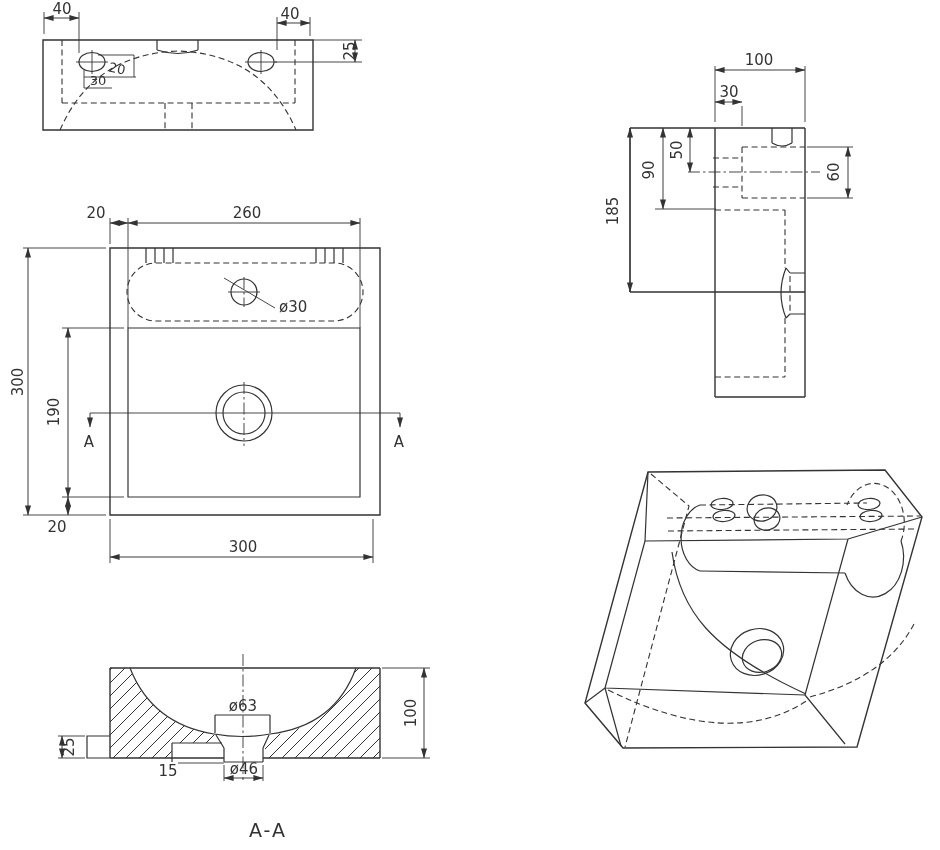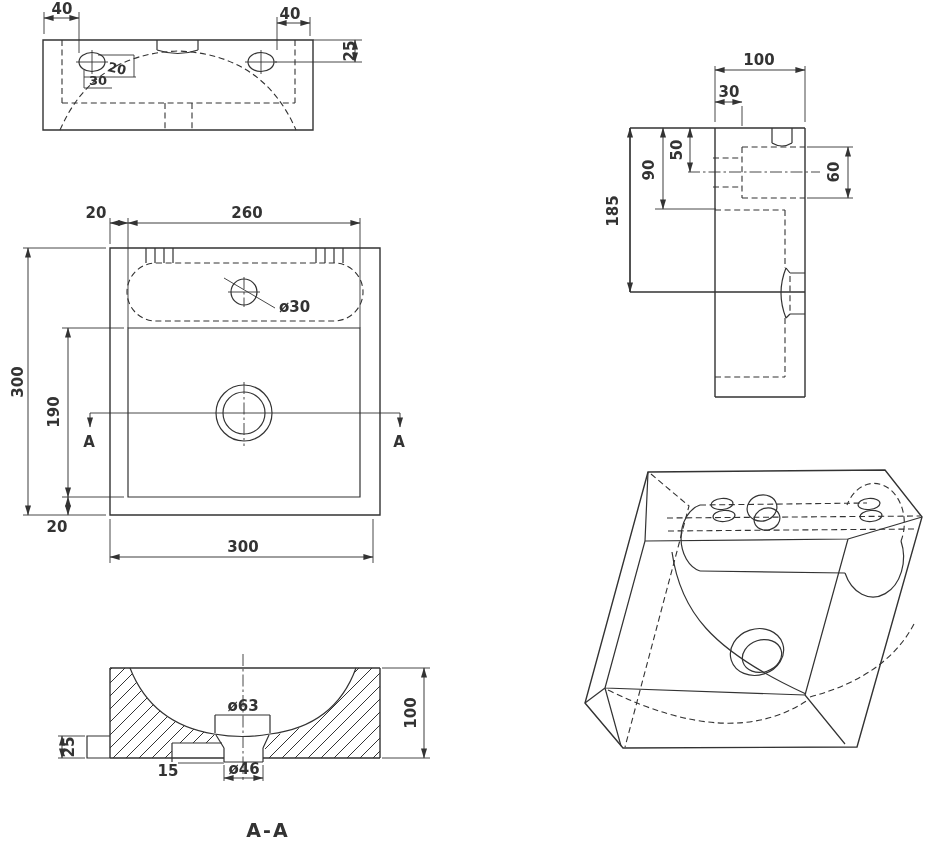--- a/index.html
+++ b/index.html
@@ -1,16 +1,16 @@
 <!DOCTYPE html>
 <html style="--line: #333333; --bg: #ffffff;"><head>
 <meta charset="utf-8">
 <style>
   html,body{margin:0;padding:0;background:#fff;}
-  #stage{width:780px;height:850px;position:relative;background:var(--bg,#fff);font-weight:bold;}
+  #stage{width:780px;height:850px;position:relative;background:var(--bg,#fff);}
   svg{display:block;font-family:"DejaVu Sans","Liberation Sans",sans-serif;}
   .o{stroke:var(--line,#303030);stroke-width:1.4;fill:none;}          
   .o2{stroke:var(--line,#303030);stroke-width:1.2;fill:none;}
   .t{stroke:var(--line,#303030);stroke-width:0.9;fill:none;}          
   .h{stroke:var(--line,#303030);stroke-width:1.1;fill:none;stroke-dasharray:6 3.6;}   
   .c{stroke:var(--line,#303030);stroke-width:0.9;fill:none;stroke-dasharray:12 3 2.5 3;} 
   .d{stroke:var(--line,#303030);stroke-width:0.95;fill:none;}         
   text{fill:var(--line,#303030);font-size:15px;}
   .s13{font-size:13px;}
   .s19{font-size:19px;letter-spacing:2px;}

